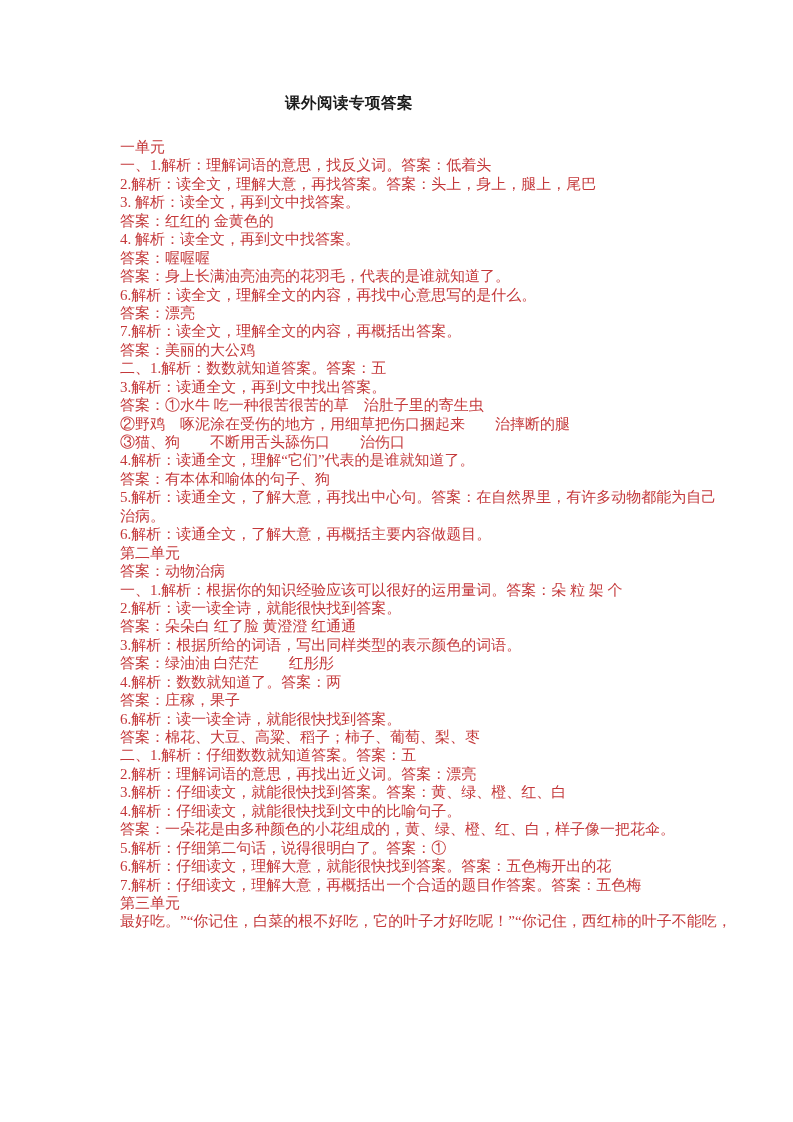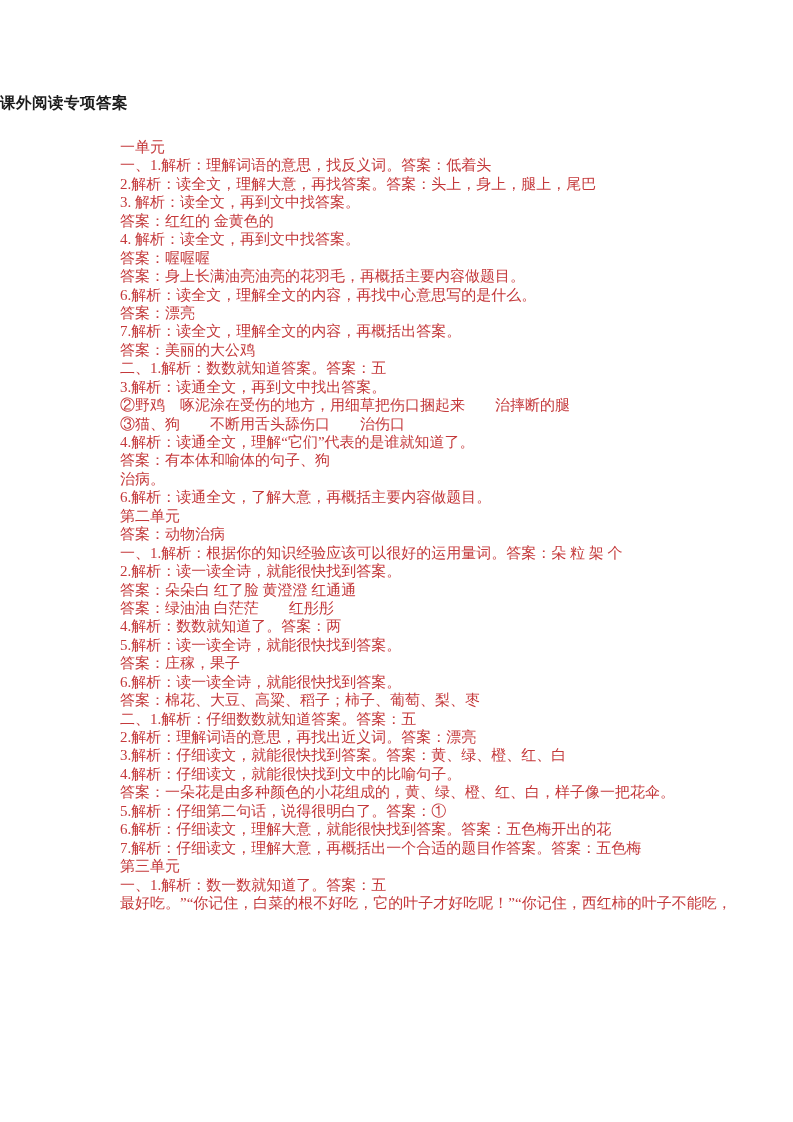--- a/index.html
+++ b/index.html
@@ -19,21 +19,21 @@
     left: 0; top: 0;
     width: 793px;
     height: 1122px;
     background: var(--page-bg, #ffffff);
   }
   .doc-title {
     position: absolute;
     left: 0;
     top: 93px;
     width: 698px;
-    text-align: left;
+    text-align: center;
     font-size: 15.5px;
     font-weight: bold;
     color: var(--title-color, #1c1c1c);
     letter-spacing: 0.5px;
     margin: 0;
   }
   .body-text {
     position: absolute;
     left: 120px;
     top: 138px;
@@ -56,49 +56,50 @@
 <div class="page">
   <h1 class="doc-title">课外阅读专项答案</h1>
   <div class="body-text">
     <div class="text-line">一单元</div>
     <div class="text-line">一、1.解析：理解词语的意思，找反义词。答案：低着头</div>
     <div class="text-line">2.解析：读全文，理解大意，再找答案。答案：头上，身上，腿上，尾巴</div>
     <div class="text-line">3. 解析：读全文，再到文中找答案。</div>
     <div class="text-line">答案：红红的 金黄色的</div>
     <div class="text-line">4. 解析：读全文，再到文中找答案。</div>
     <div class="text-line">答案：喔喔喔</div>
-    <div class="text-line">答案：身上长满油亮油亮的花羽毛，再概括主要内容做题目。</div>
+    <div class="text-line">答案：身上长满油亮油亮的花羽毛，代表的是谁就知道了。</div>
     <div class="text-line">6.解析：读全文，理解全文的内容，再找中心意思写的是什么。</div>
     <div class="text-line">答案：漂亮</div>
     <div class="text-line">7.解析：读全文，理解全文的内容，再概括出答案。</div>
     <div class="text-line">答案：美丽的大公鸡</div>
     <div class="text-line">二、1.解析：数数就知道答案。答案：五</div>
     <div class="text-line">3.解析：读通全文，再到文中找出答案。</div>
+    <div class="text-line">答案：①水牛 吃一种很苦很苦的草　治肚子里的寄生虫</div>
     <div class="text-line">②野鸡　啄泥涂在受伤的地方，用细草把伤口捆起来　　治摔断的腿</div>
     <div class="text-line">③猫、狗　　不断用舌头舔伤口　　治伤口</div>
     <div class="text-line">4.解析：读通全文，理解“它们”代表的是谁就知道了。</div>
     <div class="text-line">答案：有本体和喻体的句子、狗</div>
+    <div class="text-line">5.解析：读通全文，了解大意，再找出中心句。答案：在自然界里，有许多动物都能为自己</div>
     <div class="text-line">治病。</div>
     <div class="text-line">6.解析：读通全文，了解大意，再概括主要内容做题目。</div>
     <div class="text-line">第二单元</div>
     <div class="text-line">答案：动物治病</div>
     <div class="text-line">一、1.解析：根据你的知识经验应该可以很好的运用量词。答案：朵 粒 架 个</div>
     <div class="text-line">2.解析：读一读全诗，就能很快找到答案。</div>
     <div class="text-line">答案：朵朵白 红了脸 黄澄澄 红通通</div>
+    <div class="text-line">3.解析：根据所给的词语，写出同样类型的表示颜色的词语。</div>
     <div class="text-line">答案：绿油油 白茫茫　　红彤彤</div>
     <div class="text-line">4.解析：数数就知道了。答案：两</div>
-    <div class="text-line">5.解析：读一读全诗，就能很快找到答案。</div>
     <div class="text-line">答案：庄稼，果子</div>
     <div class="text-line">6.解析：读一读全诗，就能很快找到答案。</div>
     <div class="text-line">答案：棉花、大豆、高粱、稻子；柿子、葡萄、梨、枣</div>
     <div class="text-line">二、1.解析：仔细数数就知道答案。答案：五</div>
     <div class="text-line">2.解析：理解词语的意思，再找出近义词。答案：漂亮</div>
     <div class="text-line">3.解析：仔细读文，就能很快找到答案。答案：黄、绿、橙、红、白</div>
     <div class="text-line">4.解析：仔细读文，就能很快找到文中的比喻句子。</div>
     <div class="text-line">答案：一朵花是由多种颜色的小花组成的，黄、绿、橙、红、白，样子像一把花伞。</div>
     <div class="text-line">5.解析：仔细第二句话，说得很明白了。答案：①</div>
     <div class="text-line">6.解析：仔细读文，理解大意，就能很快找到答案。答案：五色梅开出的花</div>
     <div class="text-line">7.解析：仔细读文，理解大意，再概括出一个合适的题目作答案。答案：五色梅</div>
     <div class="text-line">第三单元</div>
-    <div class="text-line">一、1.解析：数一数就知道了。答案：五</div>
     <div class="text-line">最好吃。”“你记住，白菜的根不好吃，它的叶子才好吃呢！”“你记住，西红柿的叶子不能吃，</div>
   </div>
 </div>
 
 </body></html>

